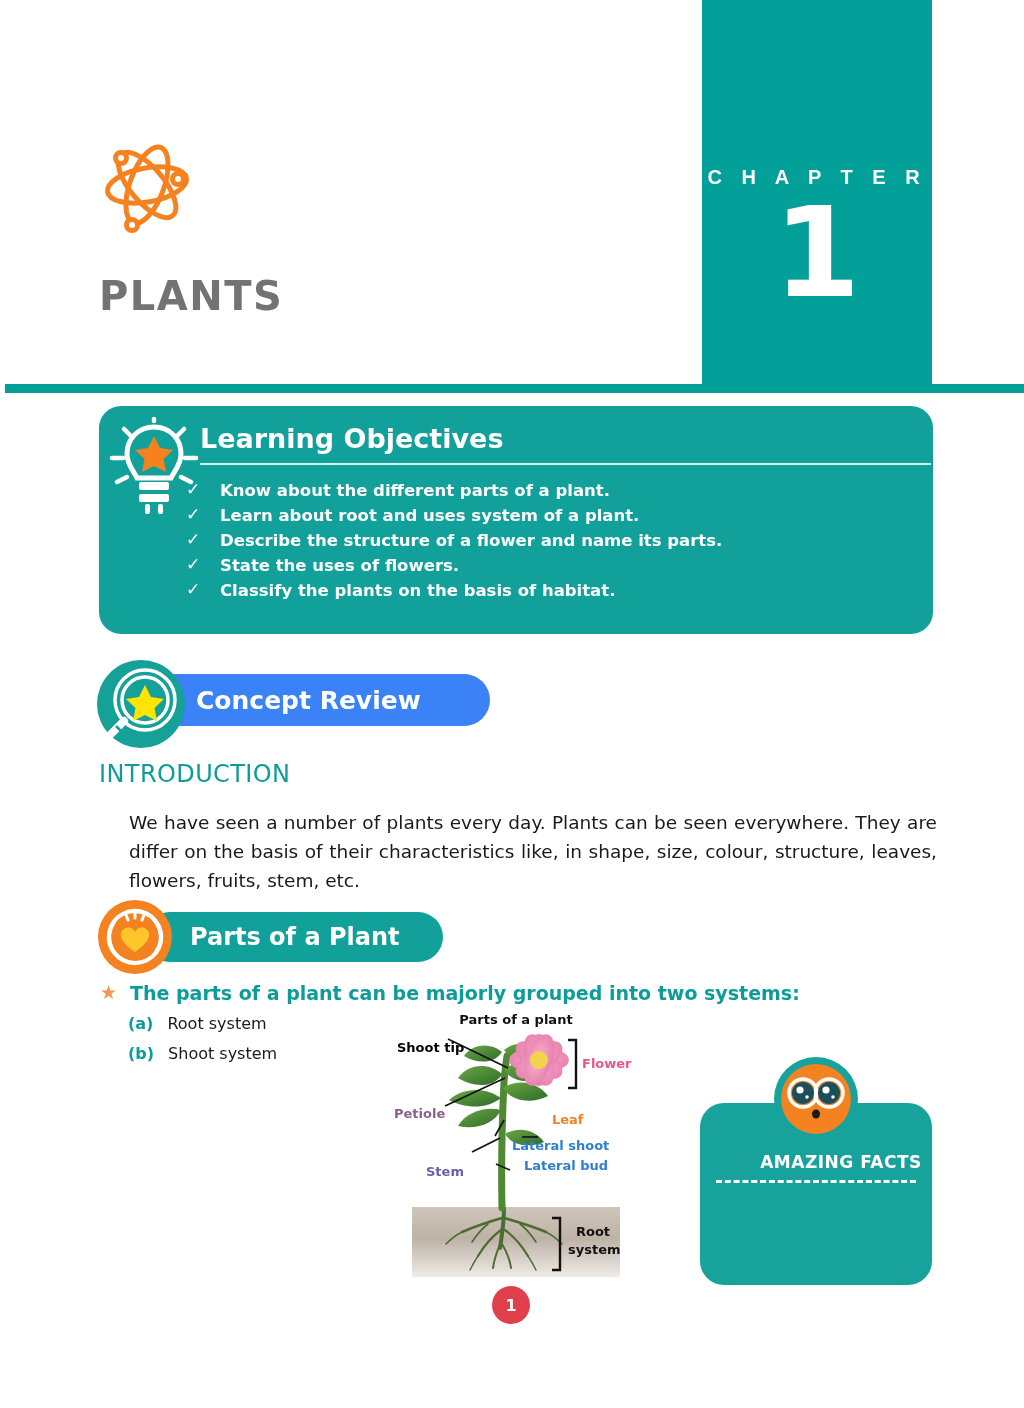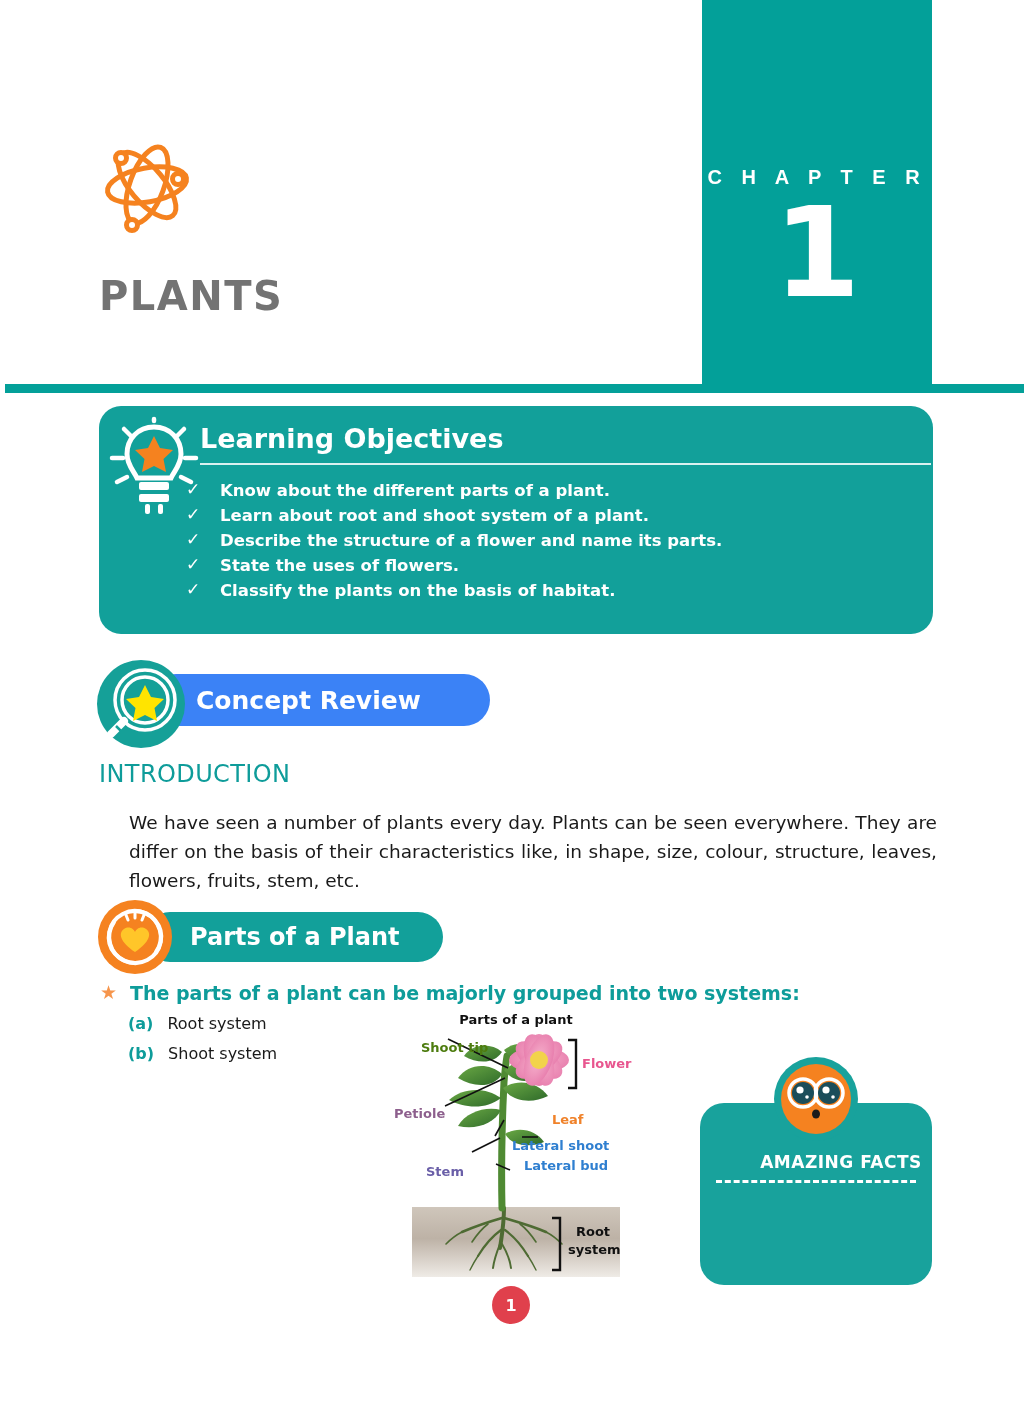--- a/index.html
+++ b/index.html
@@ -210,21 +210,21 @@
       <rect x="58" y="96" width="5" height="10" rx="2" fill="#ffffff"></rect>
       <path d="M54 28 L60 40 L73 42 L63.5 51 L66 64 L54 58 L42 64 L44.5 51 L35 42 L48 40 Z" fill="#f5821f"></path>
     </svg>
   </div>
 
   <div class="lo-title">Learning Objectives</div>
   <div class="lo-hr"></div>
 
   <ul class="lo-list">
     <li><span class="ck">✓</span><span>Know about the different parts of a plant.</span></li>
-    <li><span class="ck">✓</span><span>Learn about root and shoot system of a plant.</span></li>
+    <li><span class="ck">✓</span><span>Learn about root and uses system of a plant.</span></li>
     <li><span class="ck">✓</span><span>Describe the structure of a flower and name its parts.</span></li>
     <li><span class="ck">✓</span><span>State the uses of flowers.</span></li>
     <li><span class="ck">✓</span><span>Classify the plants on the basis of habitat.</span></li>
   </ul>
 
   <div class="cr-pill">
     <div class="cr-pill-label">Concept Review</div>
   </div>
   <div class="cr-icon">
     <svg viewBox="0 0 88 88" width="88" height="88">
@@ -338,21 +338,21 @@
         <path d="M104 152 L118 158"></path>
       </g>
 
       <g stroke="#111111" stroke-width="2.4" fill="none">
         <path d="M176 28 L184 28 L184 76 L176 76"></path>
         <path d="M160 206 L168 206 L168 258 L160 258"></path>
       </g>
       <line x1="130" y1="125" x2="146" y2="125" stroke="#111111" stroke-width="1.6"></line>
     </svg>
 
-    <div class="dg-lbl" style="left:5px;top:28px;color:#4d7c0f;margin-left:24px;">Shoot tip</div>
+    <div class="dg-lbl" style="left:5px;top:28px;color:#000000;">Shoot tip</div>
     <div class="dg-lbl" style="left:2px;top:94px;color:#8d5f8d;">Petiole</div>
     <div class="dg-lbl" style="left:34px;top:152px;color:#6a5fa8;">Stem</div>
     <div class="dg-lbl" style="left:190px;top:44px;color:#e8568f;">Flower</div>
     <div class="dg-lbl" style="left:160px;top:100px;color:#f0822a;">Leaf</div>
     <div class="dg-lbl" style="left:120px;top:126px;color:#2f7fd0;">Lateral shoot</div>
     <div class="dg-lbl" style="left:132px;top:146px;color:#2f7fd0;">Lateral bud</div>
     <div class="dg-lbl" style="left:184px;top:212px;color:#111111;">Root</div>
     <div class="dg-lbl" style="left:176px;top:230px;color:#111111;">system</div>
   </div>
 

